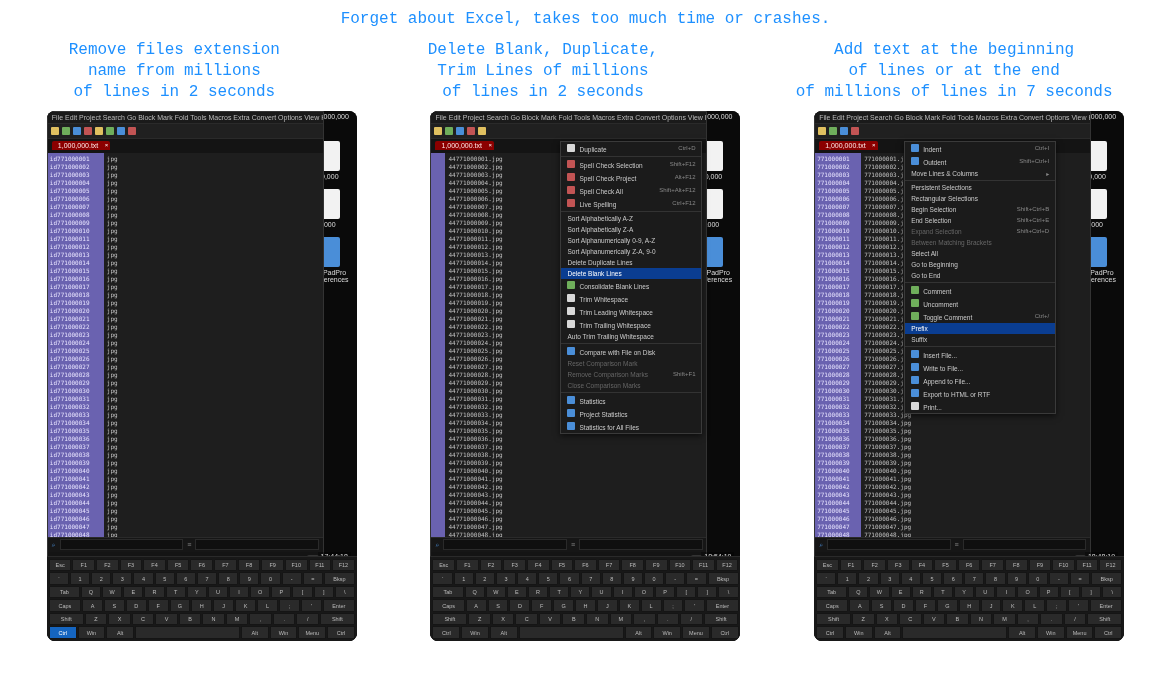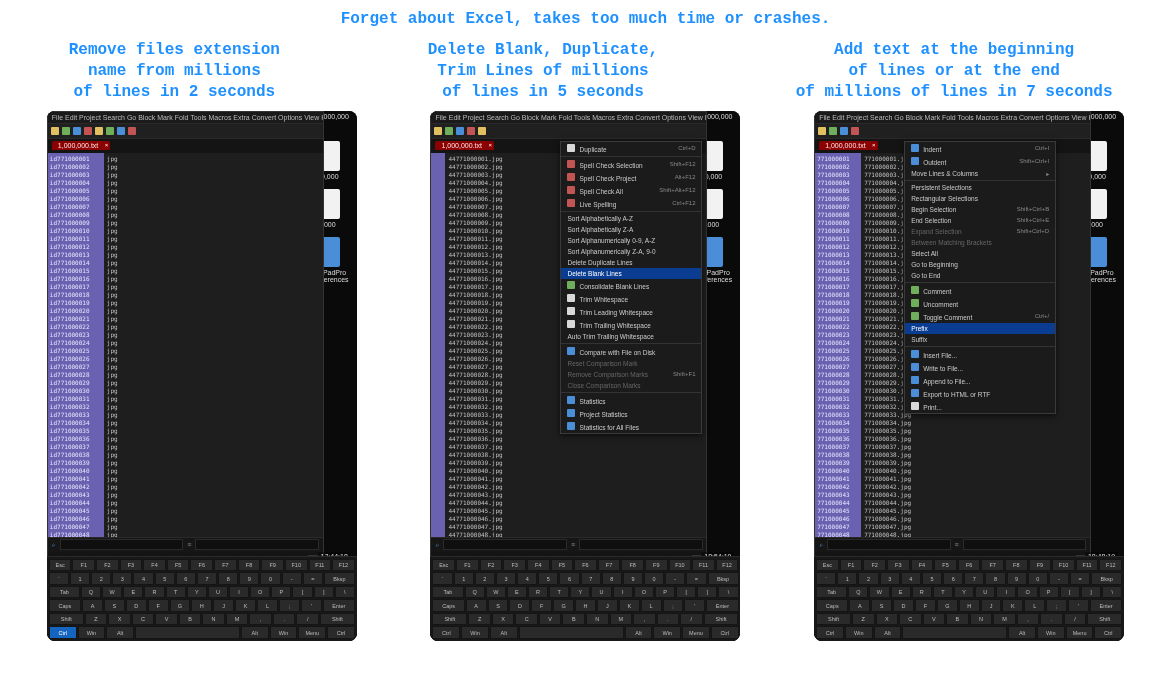--- a/index.html
+++ b/index.html
@@ -1,18 +1,18 @@
 <!DOCTYPE html>
 <html><head>
 <meta charset="utf-8">
 <style>
   body { margin: 0; padding: 0; background: #ffffff; font-family: "Courier New", monospace; width: 1171px; height: 687px; overflow: hidden; }
-  .headline { text-align: center; color: #1e90ff; font-weight: bold; font-size: 16px; line-height: 1.4; padding: 8px 0 10px 0; font-family: "Courier New", monospace; }
+  .headline { text-align: center; color: #1e90ff; font-weight: normal; font-size: 16px; line-height: 1.4; padding: 8px 0 10px 0; font-family: "Courier New", monospace; }
   .captions { display: flex; justify-content: space-around; padding: 0 10px 8px 10px; }
-  .caption { color: #1e90ff; font-weight: bold; font-size: 16px; line-height: 1.3; text-align: center; font-family: "Courier New", monospace; white-space: pre-line; }
+  .caption { color: #1e90ff; font-weight: normal; font-size: 16px; line-height: 1.3; text-align: center; font-family: "Courier New", monospace; white-space: pre-line; }
   .caption.c1 { flex: 0 0 310px; }
   .caption.c2 { flex: 0 0 390px; }
   .caption.c3 { flex: 0 0 395px; }
   .shots { display: flex; justify-content: space-around; padding: 0 10px; }
   .shot { position: relative; width: 310px; height: 530px; background: #0c0c0c; border-radius: 8px; overflow: hidden; font-family: "Segoe UI", Arial, sans-serif; }
   .shot .desktop { position: absolute; inset: 0; background: #0a0a0a; }
   .shot .di { position: absolute; right: 12px; width: 34px; text-align: center; }
   .shot .di .icon-file { width: 24px; height: 30px; background: #f2f2f2; margin: 0 auto 2px auto; border-radius: 2px; }
   .shot .di .lbl { color: #dcdcdc; font-size: 7px; line-height: 1.1; }
   .shot .editor { position: absolute; left: 0; top: 0; width: 275px; background: #1c1c1c; border: 1px solid #333; border-radius: 0 0 4px 4px; }
@@ -64,21 +64,21 @@
 <div class="headline">
   <span>Forget about Excel, takes too much time or crashes.</span><br>
 </div>
 
 <div class="captions">
   <div class="caption c1">Remove files extension
 name from millions
 of lines in 2 seconds</div>
   <div class="caption c2">Delete Blank, Duplicate,
 Trim Lines of millions
-of lines in 5 seconds</div>
+of lines in 2 seconds</div>
   <div class="caption c3">Add text at the beginning
 of lines or at the end
 of millions of lines in 7 seconds</div>
 </div>
 
 <div class="shots">
 
 <div class="shot">
   <div class="desktop"></div>
   <span class="count-top">1,000,000</span>

